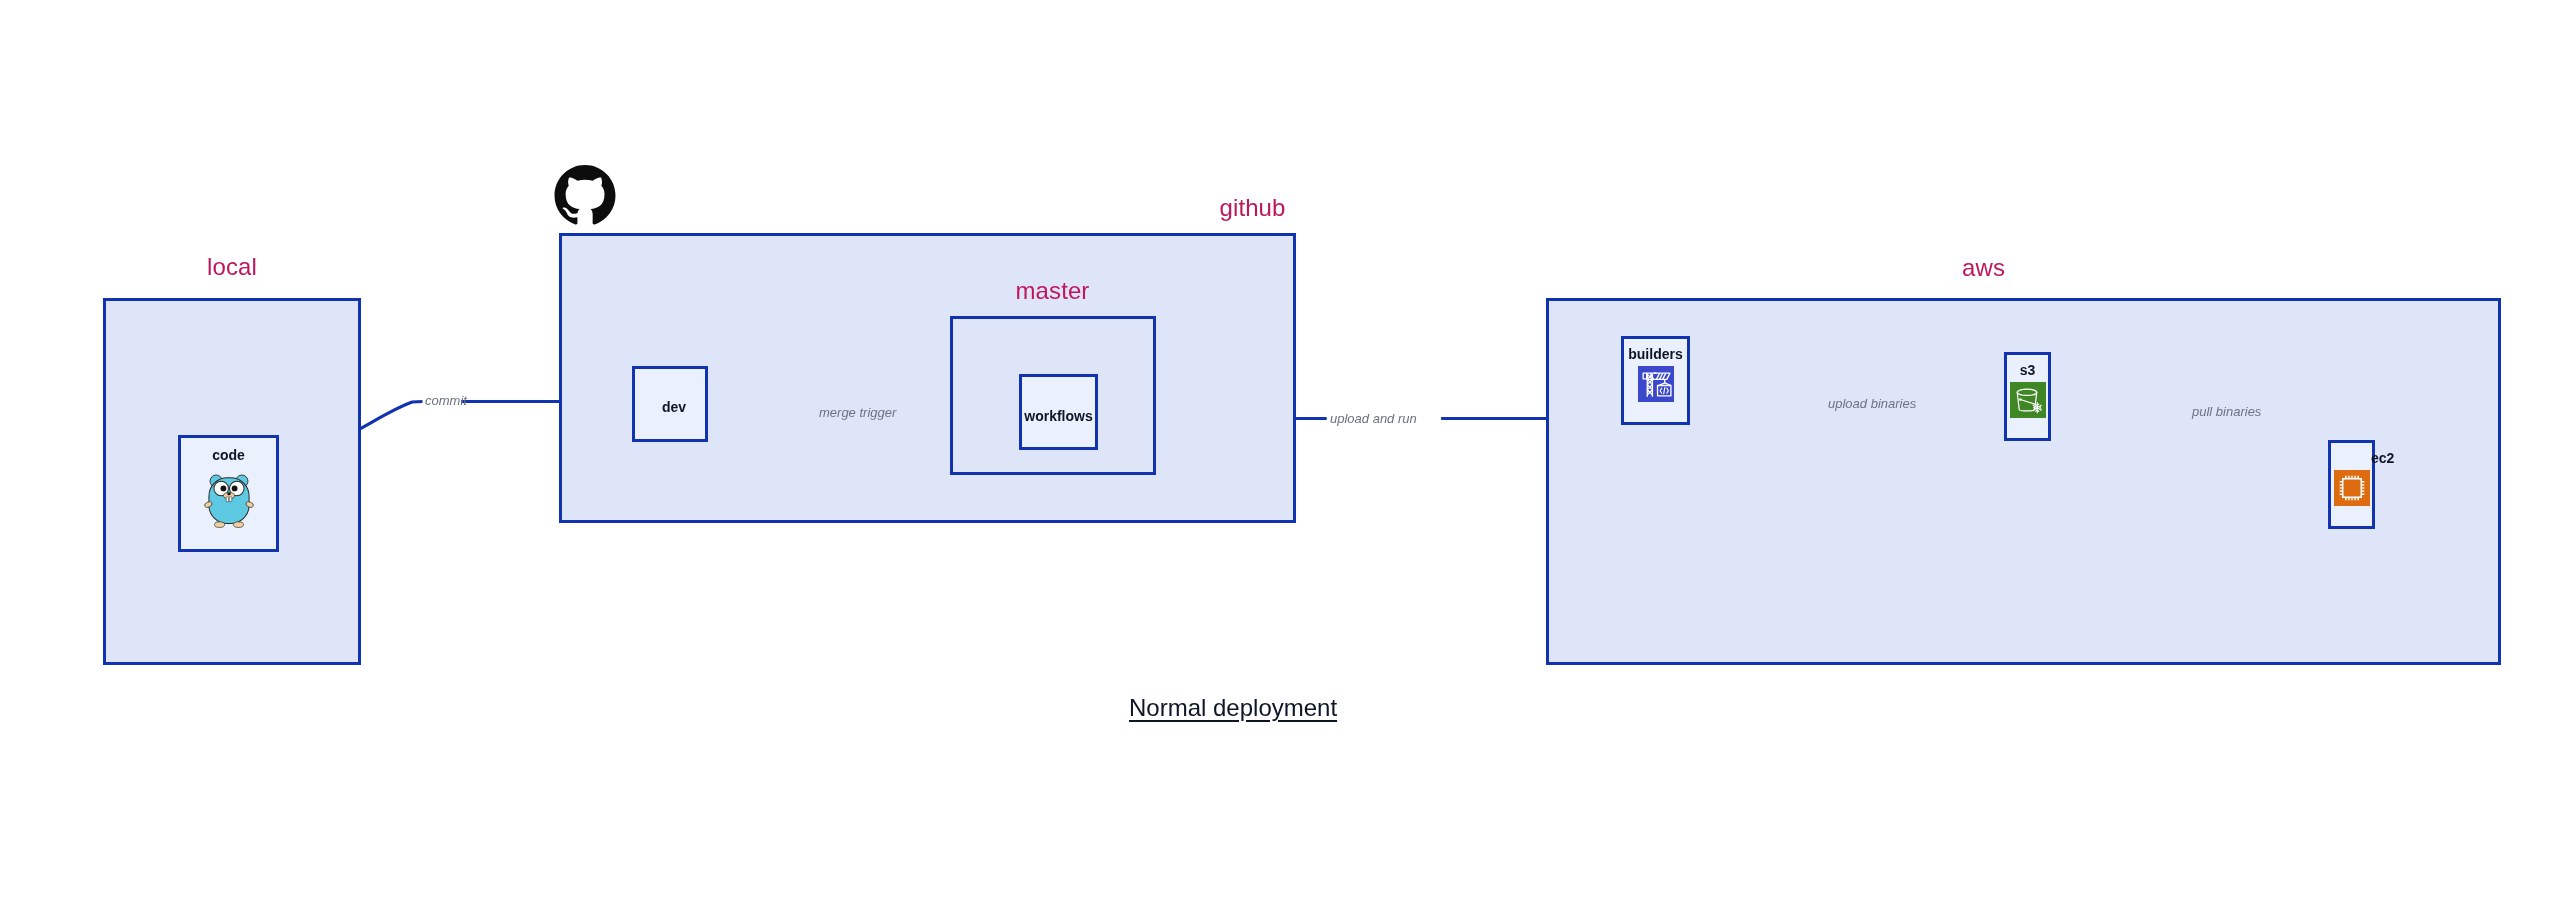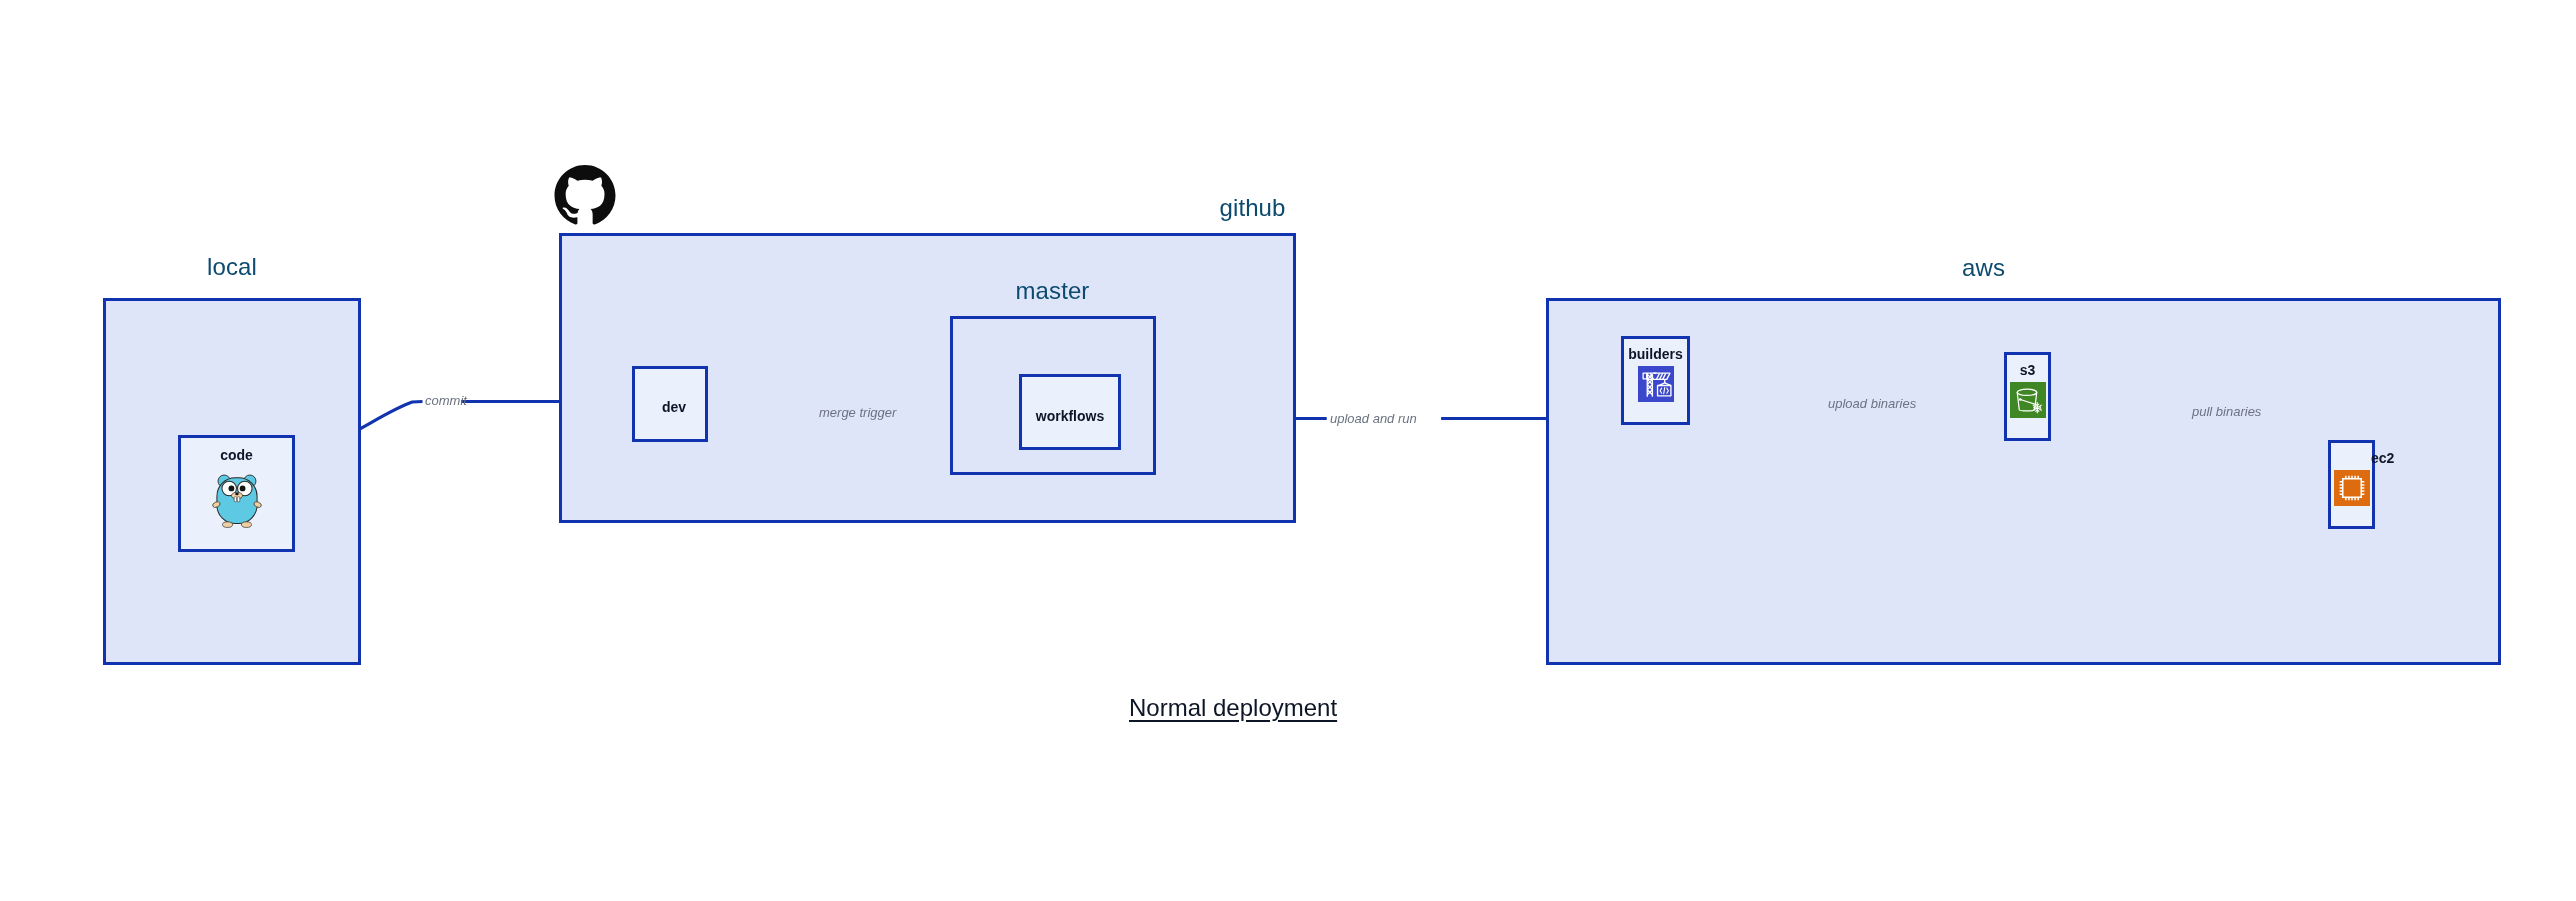--- a/index.html
+++ b/index.html
@@ -23,21 +23,21 @@
 
   
   .container-box {
     position: absolute;
     background: #dfe5f9;
     border: 3.6px solid #1233b0;
     box-sizing: border-box;
   }
   .container-label {
     position: absolute;
-    color: #0c4a6e;
+    color: #be185d;
     font-size: 24px;
     font-weight: 400;
     letter-spacing: 0.1px;
     white-space: nowrap;
     text-align: center;
     line-height: 1;
   }
 
   
   .node-box {
@@ -143,21 +143,21 @@
         0-.87.31-1.59.82-2.15-.08-.2-.36-1.02.08-2.12 0 0 .67-.21 2.2.82.64-.18 1.32-.27
         2-.27.68 0 1.36.09 2 .27 1.53-1.04 2.2-.82 2.2-.82.44 1.1.16 1.92.08 2.12.51.56.82
         1.27.82 2.15 0 3.07-1.87 3.75-3.65 3.95.29.25.54.73.54 1.48 0 1.07-.01 1.93-.01
         2.2 0 .21.15.46.55.38A8.013 8.013 0 0 0 16 8c0-4.42-3.58-8-8-8z"></path>
     </svg>
   </div>
 
   <div class="container-label" style="left:103px; top:255px; width:258px;">local</div>
   <div class="container-box" style="left:103px; top:298px; width:258px; height:367px;"></div>
 
-  <div class="node-box" style="left:178px; top:435px; width:117px; height:117px;text-decoration:underline;">
+  <div class="node-box" style="left:178px; top:435px; width:101px; height:117px;text-decoration:underline;">
     <div class="node-label" style="top:10.3px;">code</div>
     <div class="node-icon" style="top:32px; width:56px; height:58px;">
       <svg viewBox="0 0 100 104" width="56" height="58">
 
         <ellipse cx="27" cy="20" rx="11" ry="11" fill="#5dc9e2" stroke="#2a2a2a" stroke-width="1.6"></ellipse>
         <ellipse cx="73" cy="20" rx="11" ry="11" fill="#5dc9e2" stroke="#2a2a2a" stroke-width="1.6"></ellipse>
 
         <rect x="14" y="14" width="72" height="82" rx="33" ry="33" fill="#5dc9e2" stroke="#2a2a2a" stroke-width="1.8"></rect>
 
         <ellipse cx="13" cy="62" rx="7" ry="4.5" fill="#f0d0a0" stroke="#2a2a2a" stroke-width="1.2" transform="rotate(-25 13 62)"></ellipse>
@@ -183,21 +183,21 @@
   <div class="container-label" style="left:1175px; top:196px; width:155px;">github</div>
   <div class="container-box" style="left:559px; top:233px; width:737px; height:290px;"></div>
 
   <div class="node-box" style="left:632px; top:366px; width:76px; height:76px;">
     <div class="node-label" style="top:31px;margin-left:8px;">dev</div>
   </div>
 
   <div class="container-label" style="left:975px; top:279px; width:155px;">master</div>
   <div class="container-box" style="left:950px; top:316px; width:206px; height:159px;"></div>
 
-  <div class="node-box" style="left:1019px; top:374px; width:102px; height:76px;">
+  <div class="node-box" style="left:1019px; top:374px; width:79px; height:76px;">
     <div class="node-label" style="top:32px;">workflows</div>
   </div>
 
   <div class="container-label" style="left:1906px; top:256px; width:155px;">aws</div>
   <div class="container-box" style="left:1546px; top:298px; width:955px; height:367px;"></div>
 
   <div class="node-box" style="left:1621px; top:336px; width:69px; height:89px;">
     <div class="node-label" style="top:8.2px;">builders</div>
     <div class="node-icon" style="top:27px; width:36px; height:36px;">
       <svg viewBox="0 0 70 70" width="36" height="36">

